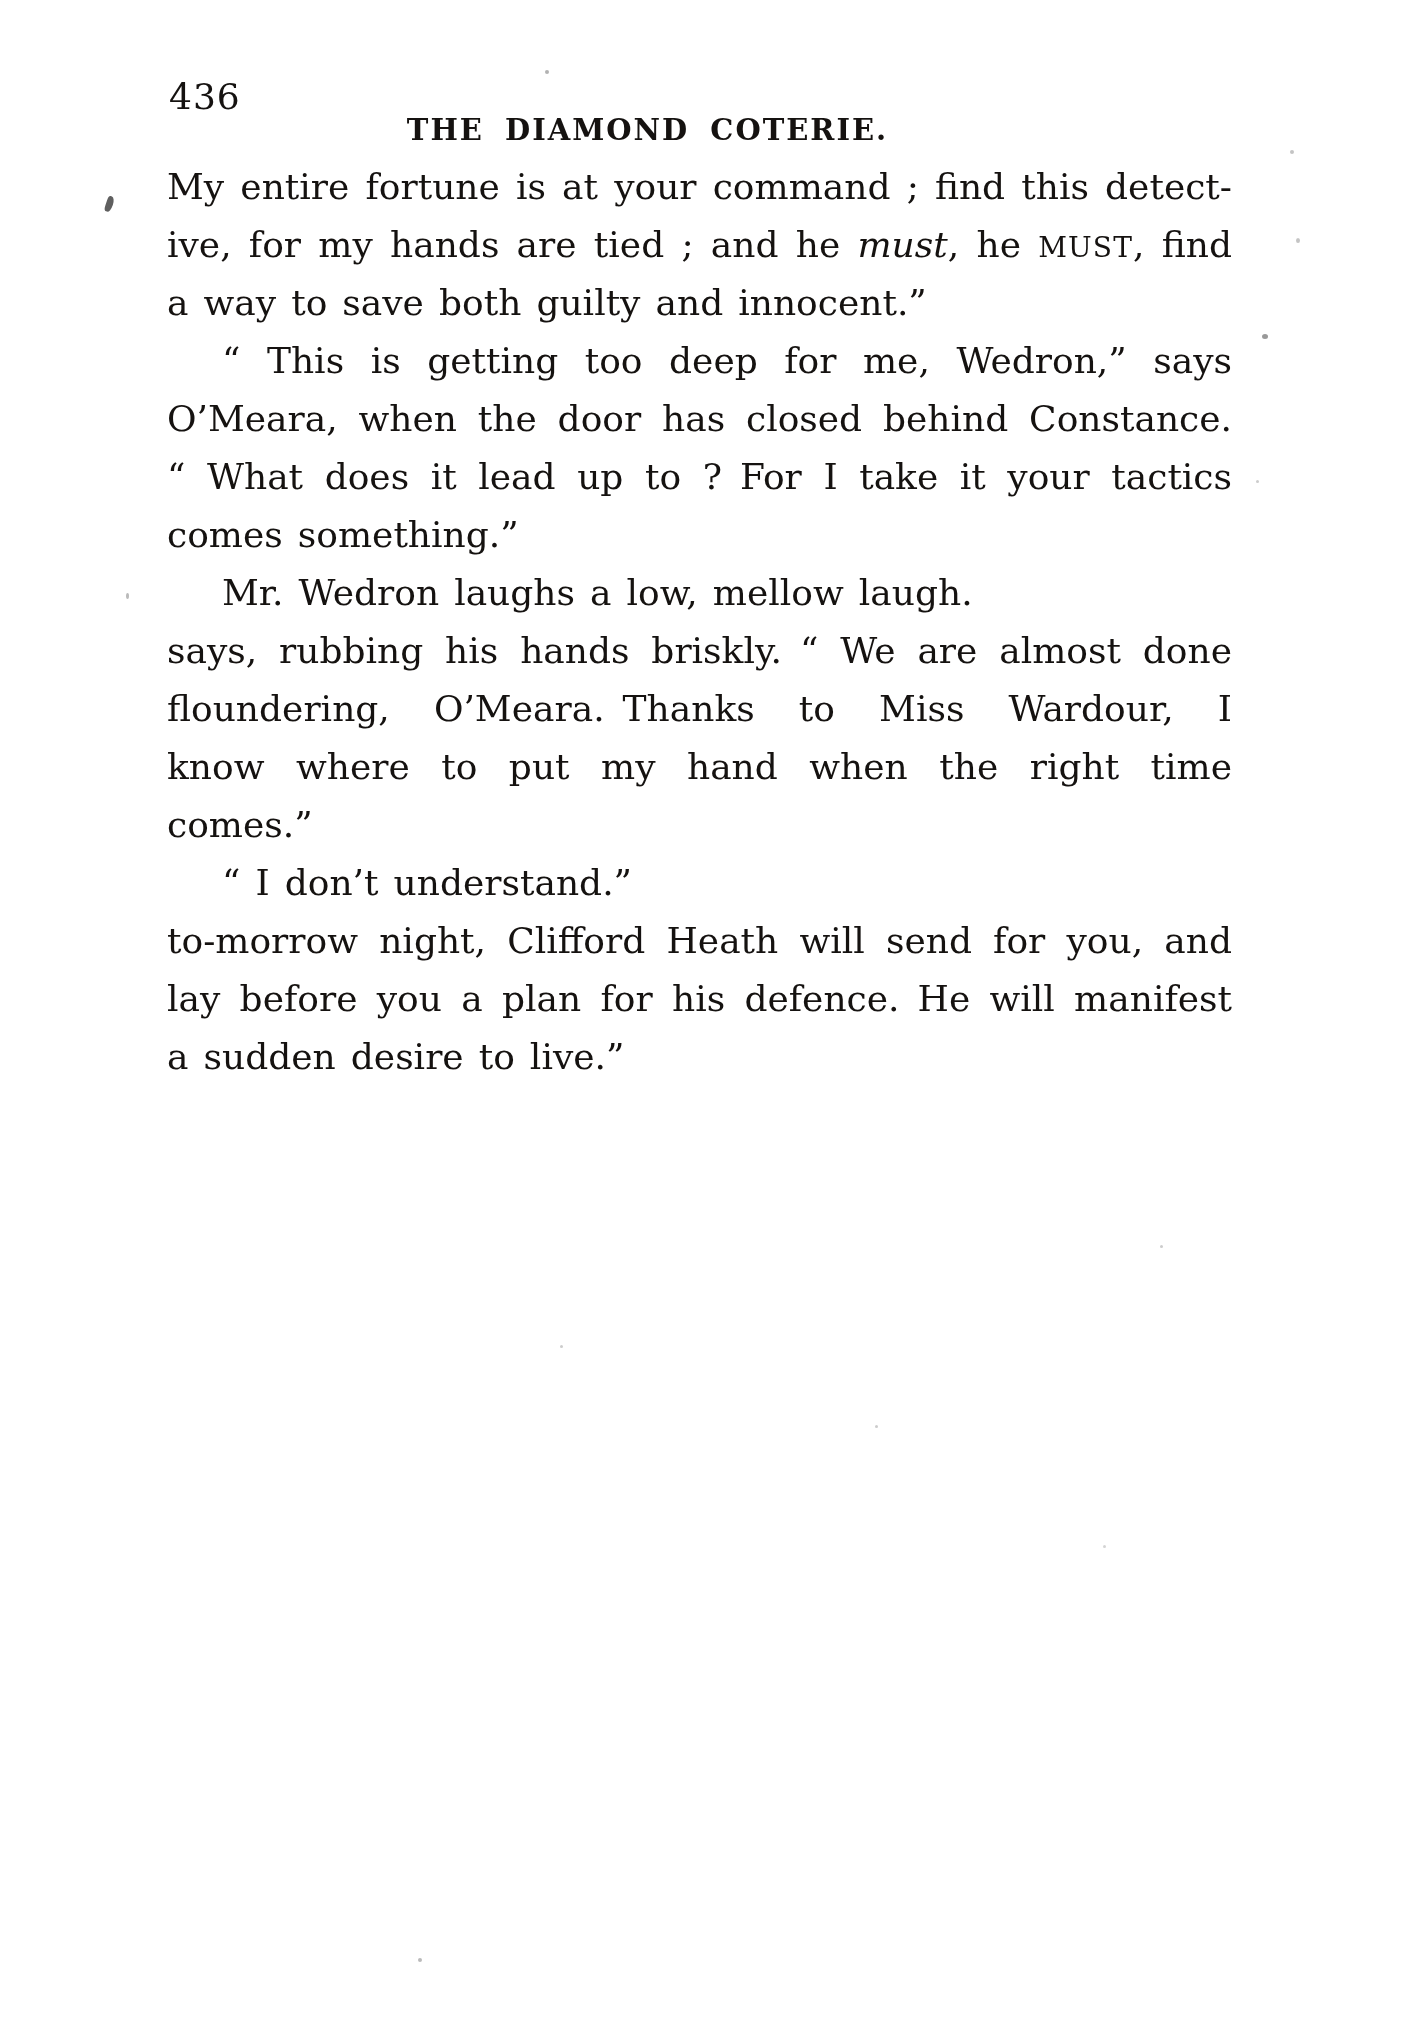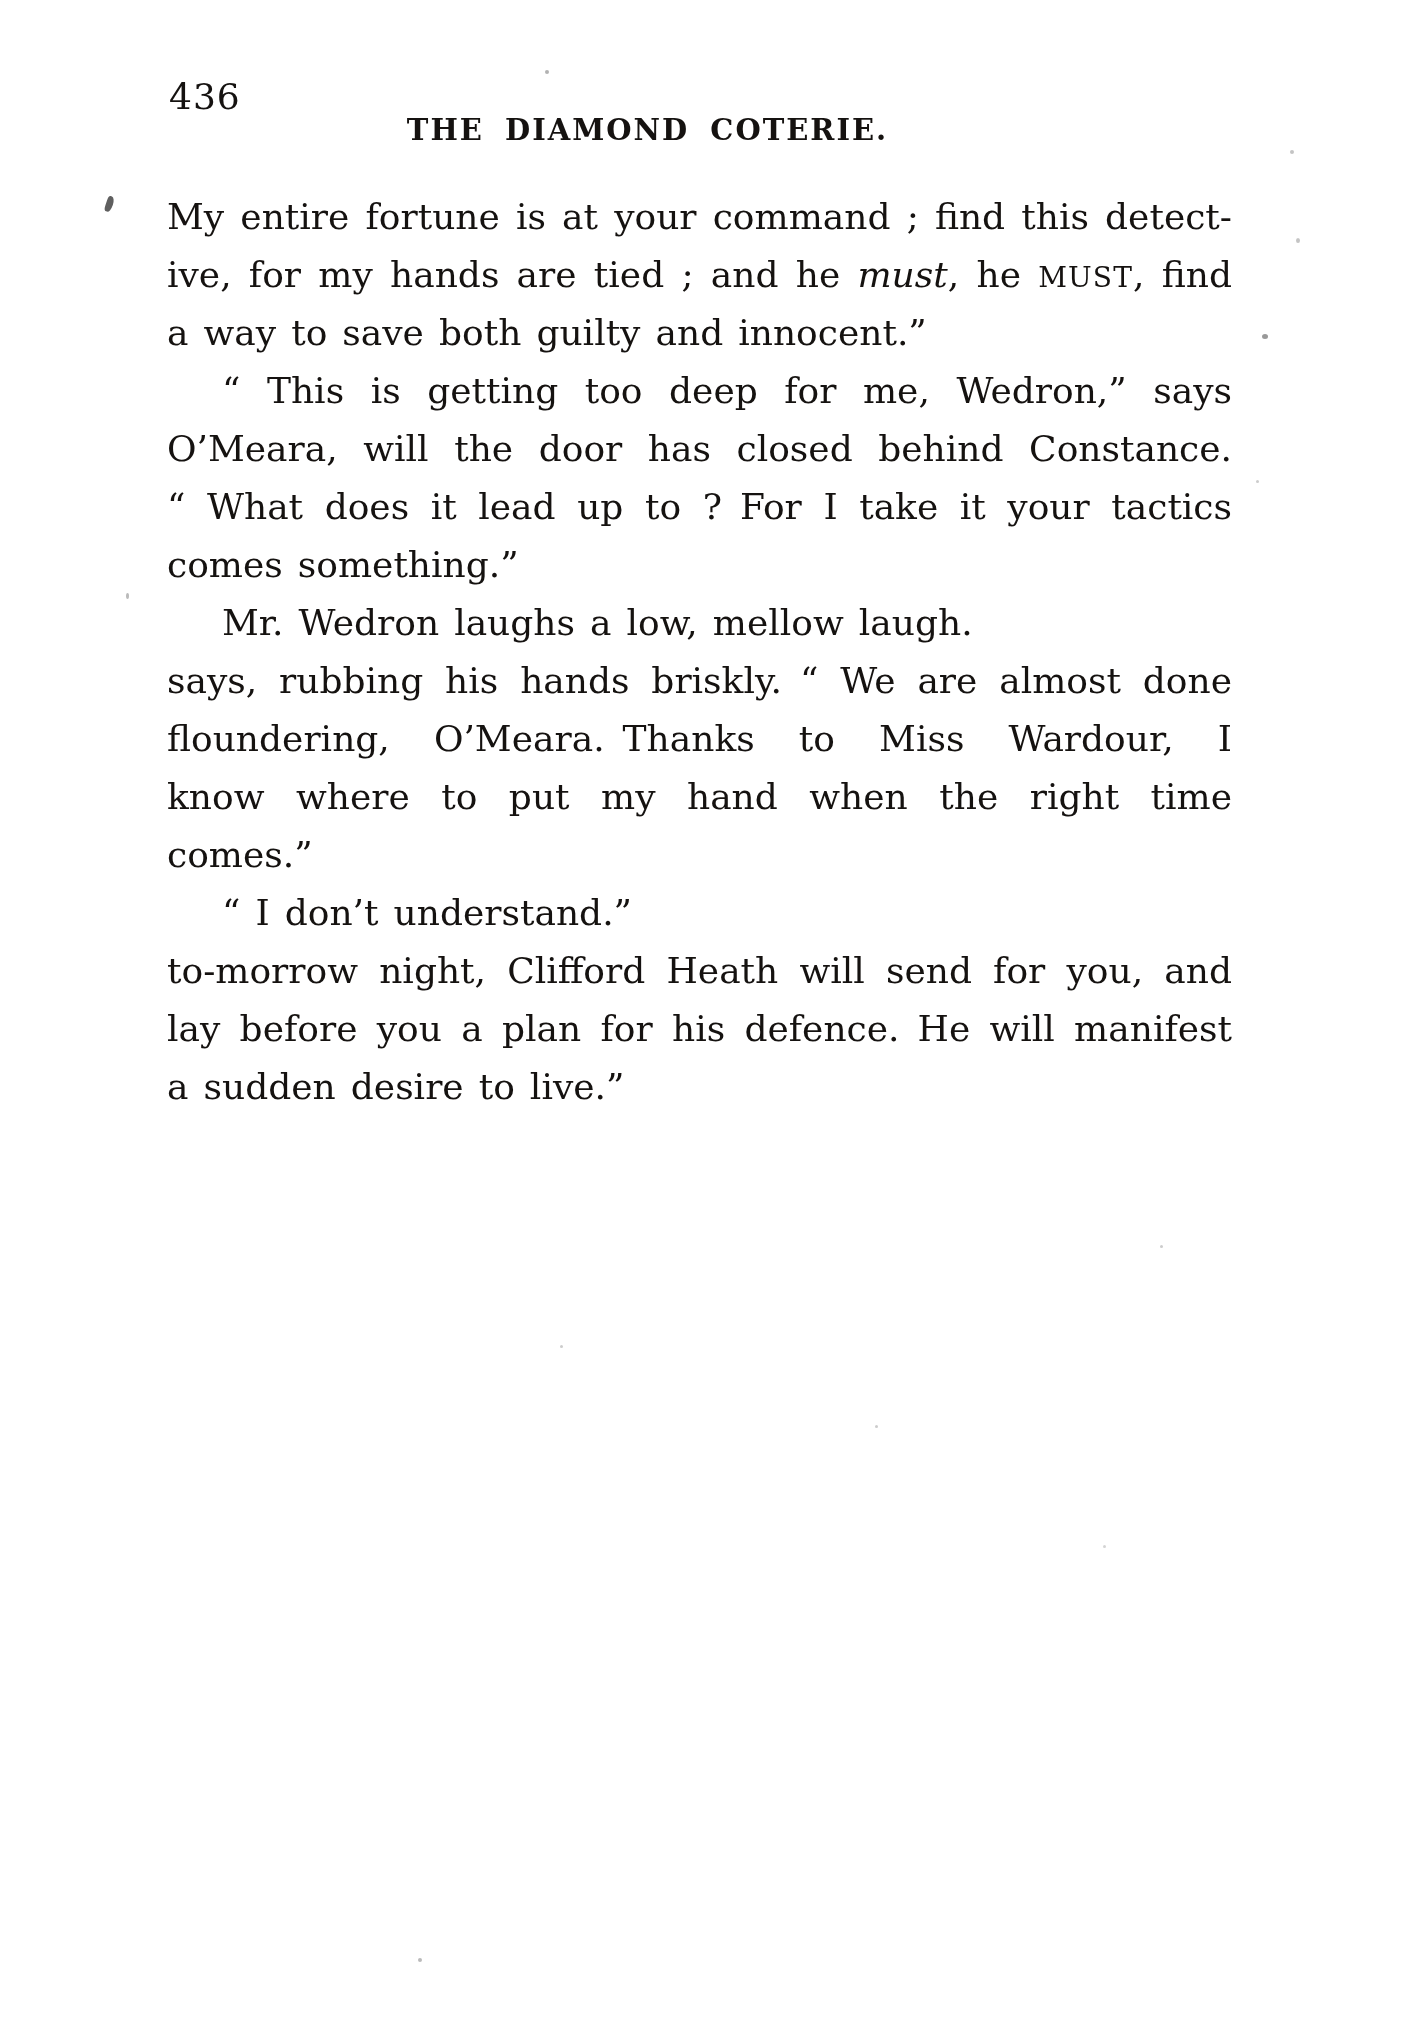--- a/index.html
+++ b/index.html
@@ -35,21 +35,21 @@
     left: 0; right: 0; top: 5px;
     text-align: center;
     transform: translateX(-52px);
     font-size: 29px;
     font-weight: bold;
     letter-spacing: 2px;
     word-spacing: 9px;
     margin-top: 32px;
   }
   .bodytext {
-    margin-top: 68px;
+    margin-top: 38px;
   }
   .line {
     font-size: 36px;
     line-height: 58px;
     height: 58px;
     text-align: justify;
     text-align-last: justify;
     text-justify: inter-word;
     white-space: nowrap;
     overflow: visible;
@@ -81,21 +81,21 @@
   <div class="content">
     <div class="header">
       <span class="pagenum">436</span>
       <span class="running-title">THE DIAMOND COTERIE.</span>
     </div>
     <div class="bodytext" id="bodytext">
         <div class="line"><span>My entire fortune is at your command ; find this detect-</span></div>
         <div class="line"><span>ive, for my hands are tied ; and he </span><span class="i">must</span><span>, he </span><span class="sc">MUST</span><span>, find</span></div>
         <div class="line last"><span>a way to save both guilty and innocent.”</span></div>
         <div class="line indent"><span>“ This is getting too deep for me, Wedron,” says</span></div>
-        <div class="line"><span>O’Meara, will the door has closed behind Constance.</span></div>
+        <div class="line"><span>O’Meara, when the door has closed behind Constance.</span></div>
         <div class="line"><span>“ What does it lead up to ? For I take it your tactics</span></div>
         <div class="line last"><span>comes something.”</span></div>
         <div class="line last indent"><span>Mr. Wedron laughs a low, mellow laugh.</span></div>
         <div class="line"><span>says, rubbing his hands briskly. “ We are almost done</span></div>
         <div class="line"><span>floundering, O’Meara. Thanks to Miss Wardour, I</span></div>
         <div class="line"><span>know where to put my hand when the right time</span></div>
         <div class="line last"><span>comes.”</span></div>
         <div class="line last indent"><span>“ I don’t understand.”</span></div>
         <div class="line"><span>to-morrow night, Clifford Heath will send for you, and</span></div>
         <div class="line"><span>lay before you a plan for his defence. He will manifest</span></div>

